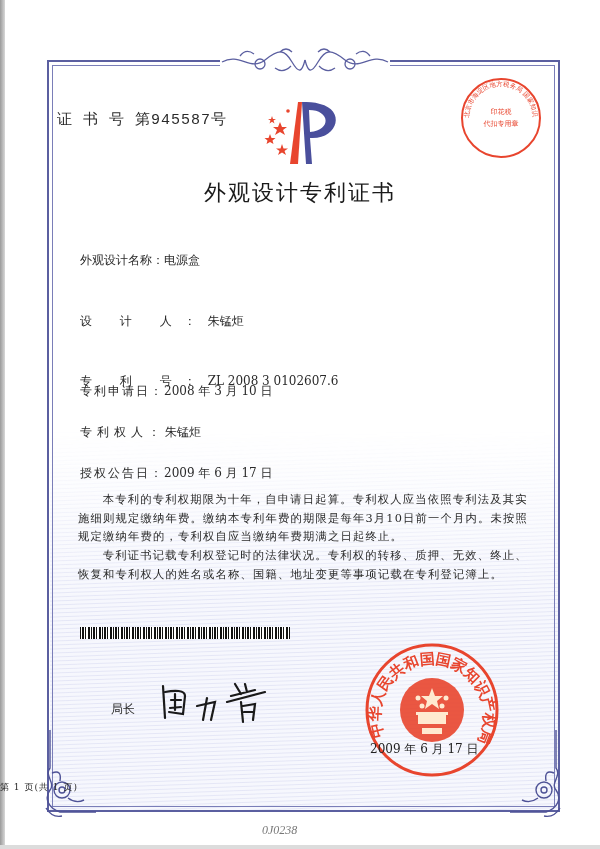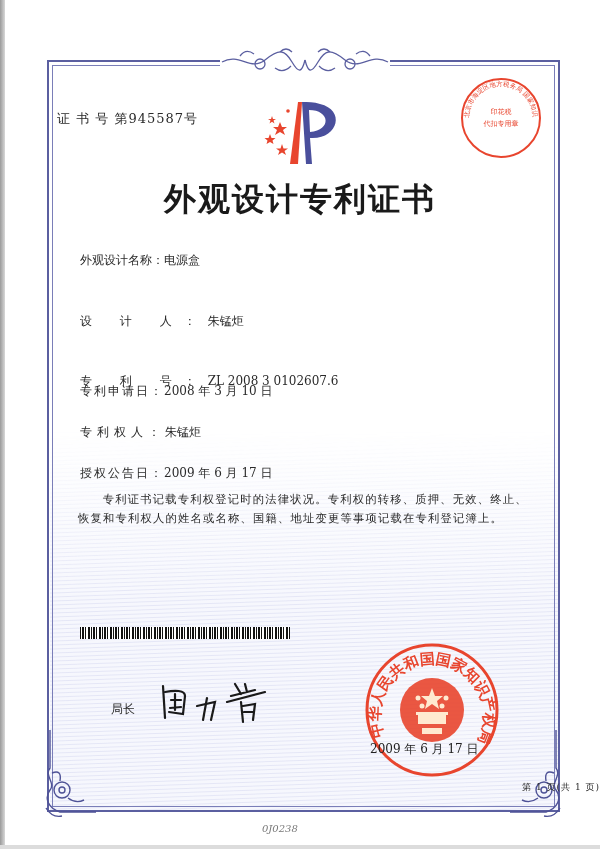--- a/index.html
+++ b/index.html
@@ -35,30 +35,30 @@
   }
   .ornament-top {
     position:absolute; left:220px; top:44px; width:170px; height:34px;
     background:#fff;
   }
   .corner { position:absolute; width:60px; height:95px; }
   .corner-bl { left:38px; top:728px; }
   .corner-br { left:508px; top:728px; }
 
   .cert-no {
-    position:absolute; left:57px; top:110px; font-size:13px; letter-spacing:1px;
+    position:absolute; left:57px; top:110px; font-size:15px; letter-spacing:1px;font-family:Liberation Mono, monospace;
   }
   .tax-stamp {
     position:absolute; left:459px; top:76px; width:84px; height:84px;
   }
   .logo { position:absolute; left:258px; top:100px; width:90px; height:66px; }
 
   .title {
     position:absolute; left:0; width:600px; top:178px; text-align:center;
-    font-size:32px; letter-spacing:2px; color:#1a1a1a; font-weight:bold;
+    font-size:22px; letter-spacing:2px; color:#1a1a1a; font-weight:normal;
   }
   .field {
     position:absolute; left:80px; font-size:12px; white-space:nowrap;
   }
   .field .lbl { display:inline-block;text-align:center; }
   .spaced { letter-spacing:12px;margin-top:17px; }
   .spaced2 { letter-spacing:5px;font-family:Liberation Serif, serif; }
   .spaced3 { letter-spacing:2px; }
 
   .body-text {
@@ -76,24 +76,24 @@
   .director-label {
     position:absolute; left:111px; top:701px; font-size:12px;
   }
   .signature { position:absolute; left:155px; top:680px; width:115px; height:45px; }
 
   .seal { position:absolute; left:362px; top:640px; width:140px; height:140px; }
   .issue-date {
     position:absolute; left:370px; top:741px; font-size:12px; color:#222;
   }
   .page-no {
-    position:absolute; left:0; width:600px; top:781px; text-align:right; font-size:9px; letter-spacing:1px;
+    position:absolute; left:0; width:600px; top:781px; text-align:left; font-size:9px; letter-spacing:1px;
   }
   .handwritten {
-    position:absolute; left:262px; top:823px; font-size:10px; color:#777; font-style:italic;
+    position:absolute; left:262px; top:823px; font-size:12px; color:#777; font-style:italic;font-family:Liberation Serif, serif;
   }
 </style>
 </head>
 <body>
 
 <div class="scan-edge-left"></div>
 <div class="scan-edge-bottom"></div>
 
 <div class="guilloche"></div>
 
@@ -177,20 +177,21 @@
   <span class="lbl spaced3">专利申请日：</span><span>2008 年 3 月 10 日</span>
 </div>
 <div class="field" style="top:424px;">
   <span class="lbl spaced2">专利权人：</span><span>朱锰炬</span>
 </div>
 <div class="field" style="top:465px;">
   <span class="lbl spaced3">授权公告日：</span><span>2009 年 6 月 17 日</span>
 </div>
 
 <div class="body-text">
+  <p>本专利的专利权期限为十年，自申请日起算。专利权人应当依照专利法及其实施细则规定缴纳年费。缴纳本专利年费的期限是每年3月10日前一个月内。未按照规定缴纳年费的，专利权自应当缴纳年费期满之日起终止。</p>
   <p>专利证书记载专利权登记时的法律状况。专利权的转移、质押、无效、终止、恢复和专利权人的姓名或名称、国籍、地址变更等事项记载在专利登记簿上。</p>
 </div>
 
 <div class="barcode"></div>
 
 <div class="director-label">局长</div>
 <svg class="signature" viewBox="0 0 115 45">
   <g fill="none" stroke="#1a1a1a" stroke-width="2.2" stroke-linecap="round">
     <path d="M8 6 L10 38"></path>
     <path d="M10 12 C 20 10, 30 10, 30 16 L28 34 L14 32"></path>

